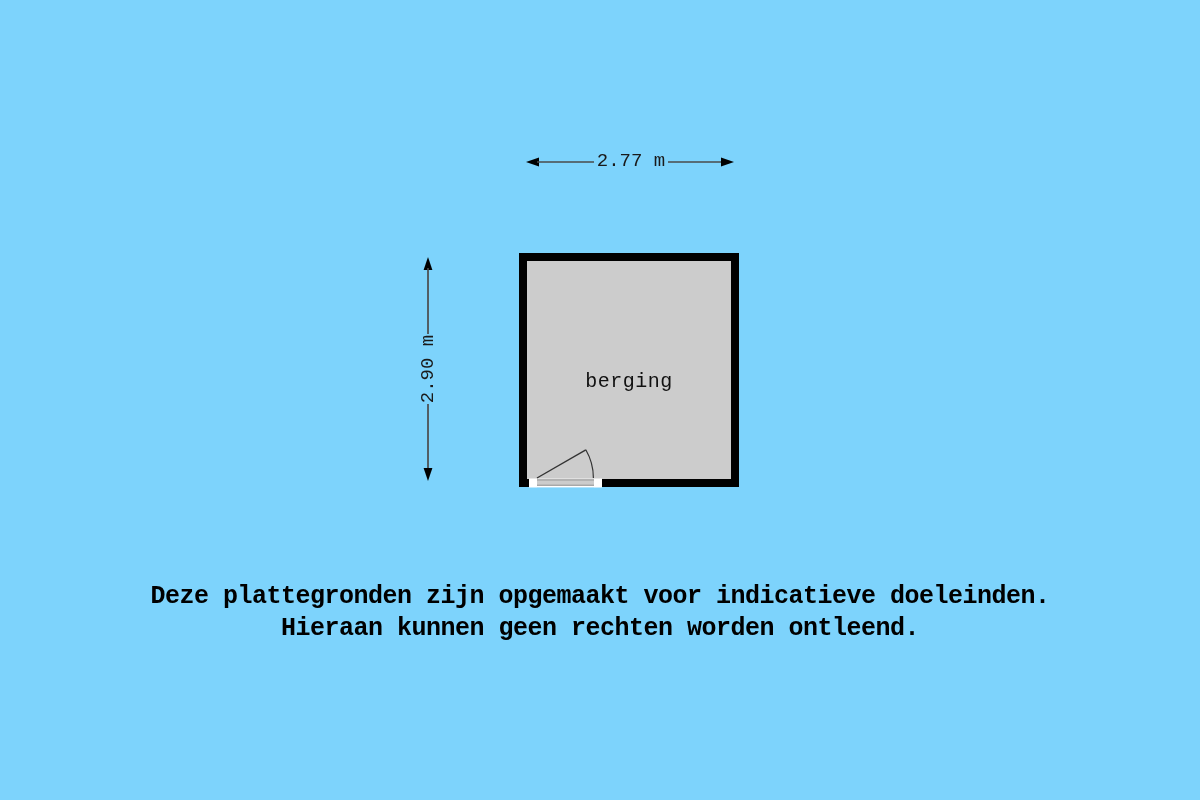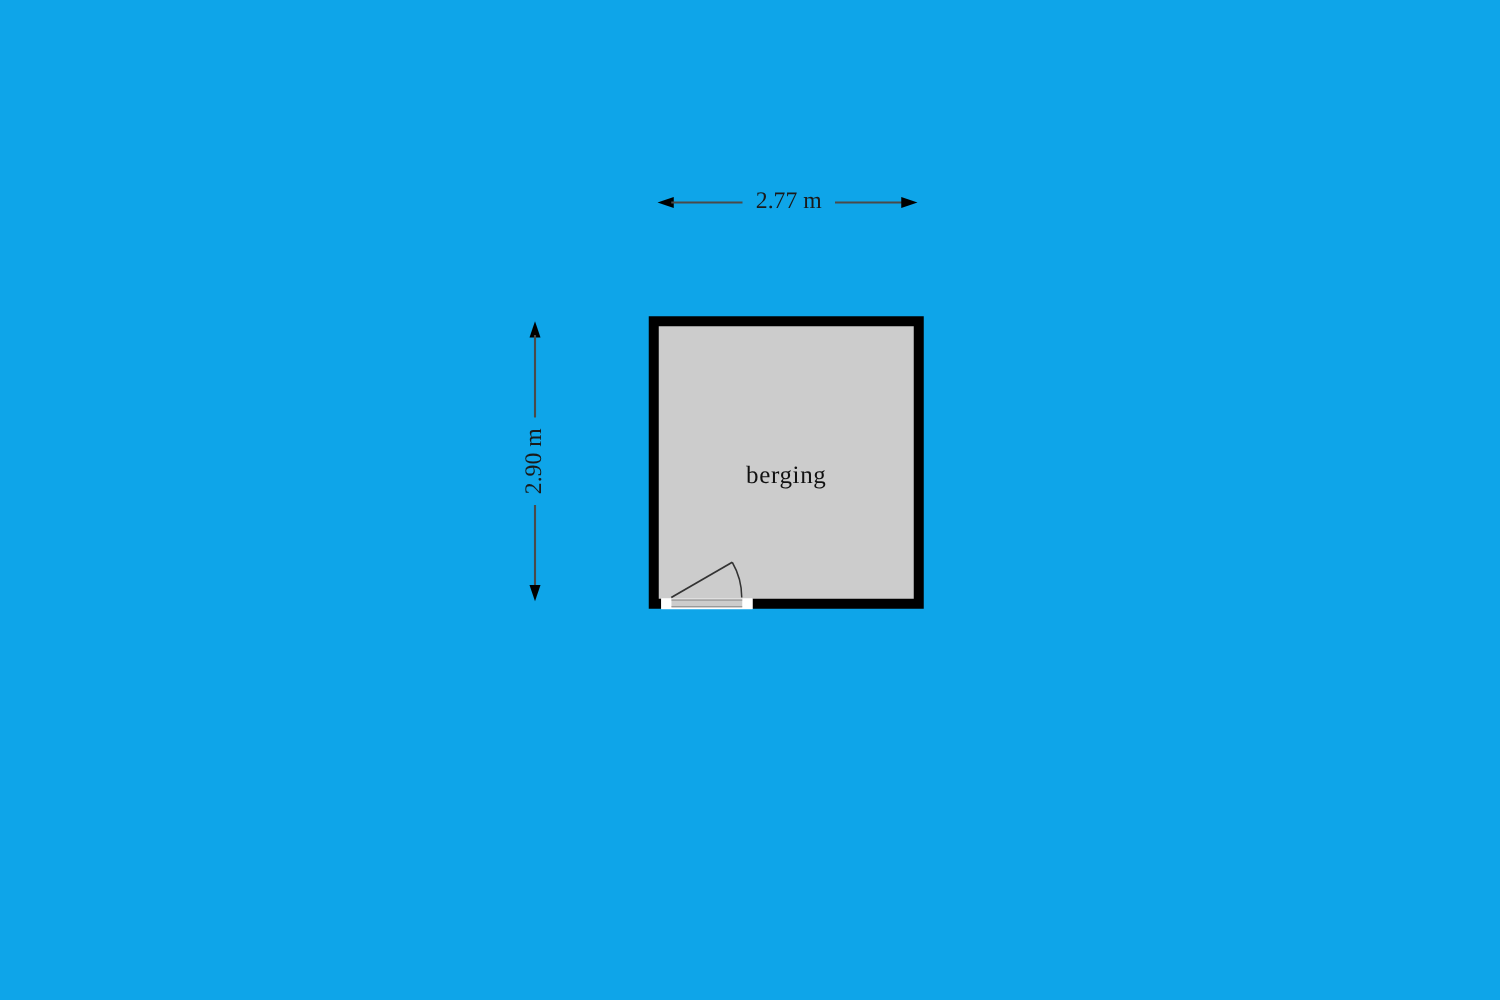--- a/index.html
+++ b/index.html
@@ -4,23 +4,23 @@
 <style>
   html, body {
     margin: 0;
     padding: 0;
     background: #ffffff;
   }
   .canvas {
     position: relative;
     width: 1200px;
     height: 800px;
-    background: #0ea5e9;
+    background: #7dd3fc;
     overflow: hidden;
-    font-family: Liberation Serif, serif;
+    font-family: Liberation Mono, monospace;
   }
   .plan-svg {
     position: absolute;
     left: 0;
     top: 0;
     width: 1200px;
     height: 800px;
   }
   .dim-label {
     position: absolute;
@@ -95,15 +95,17 @@
       <path d="M585.8,449.8 A56.4,56.4 0 0 1 593.4,478" fill="none" stroke-width="1.2" stroke="#333333"></path>
     </g>
   </svg>
 
   <div class="dim-label dim-w">2.77 m</div>
   <div class="dim-label dim-h">2.90 m</div>
 
   <div class="room-label">berging</div>
 
   <div class="disclaimer">
+    <div>Deze plattegronden zijn opgemaakt voor indicatieve doeleinden.</div>
+    <div>Hieraan kunnen geen rechten worden ontleend.</div>
   </div>
 
 </div>
 
 </body></html>

